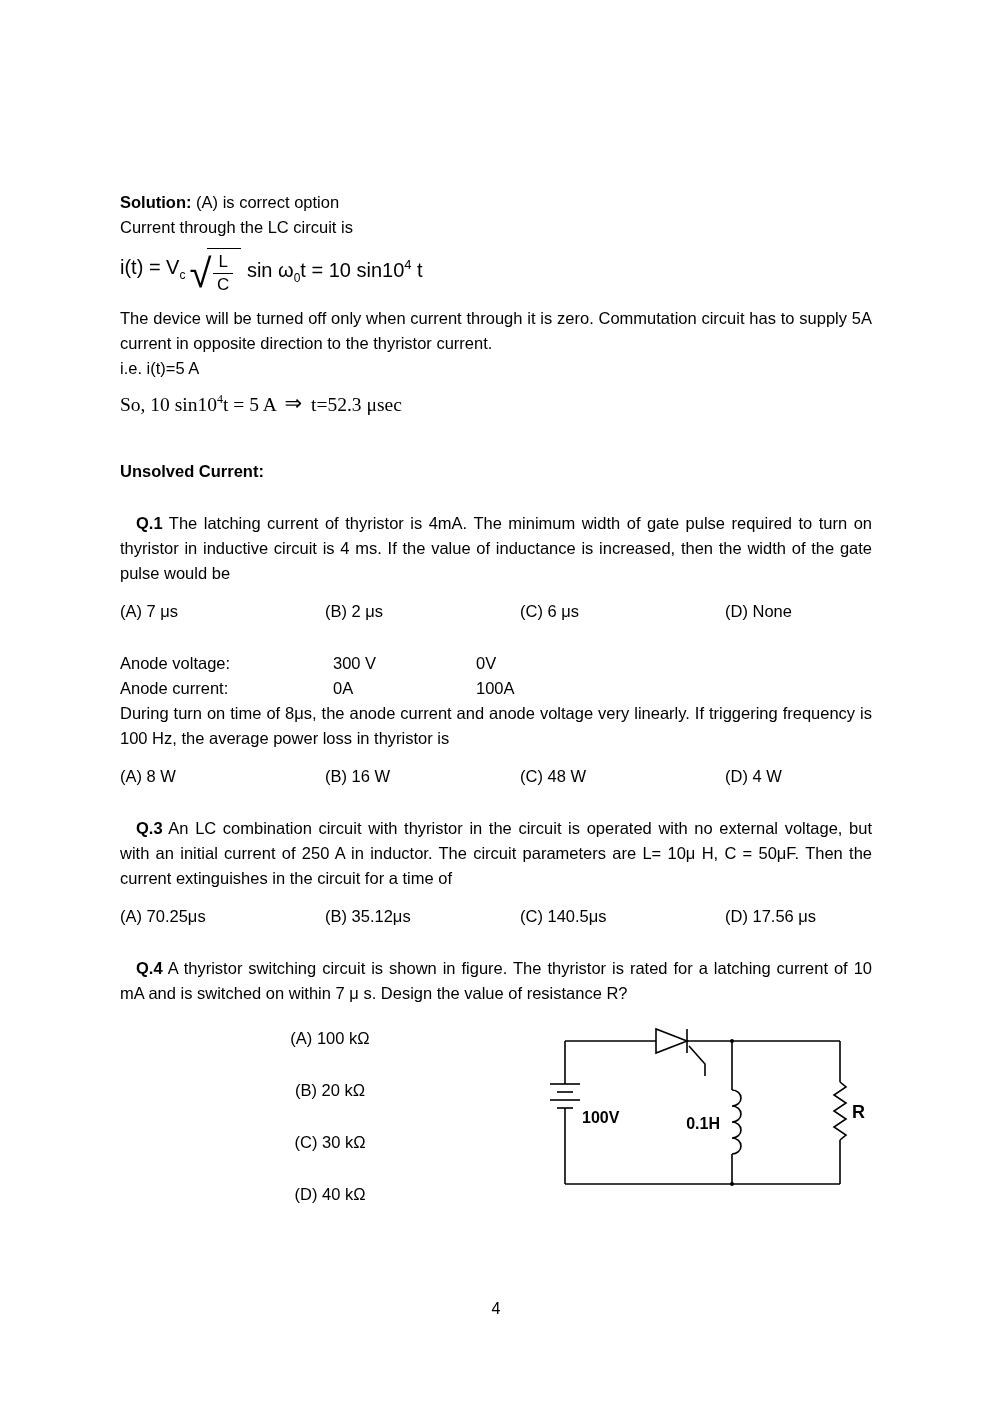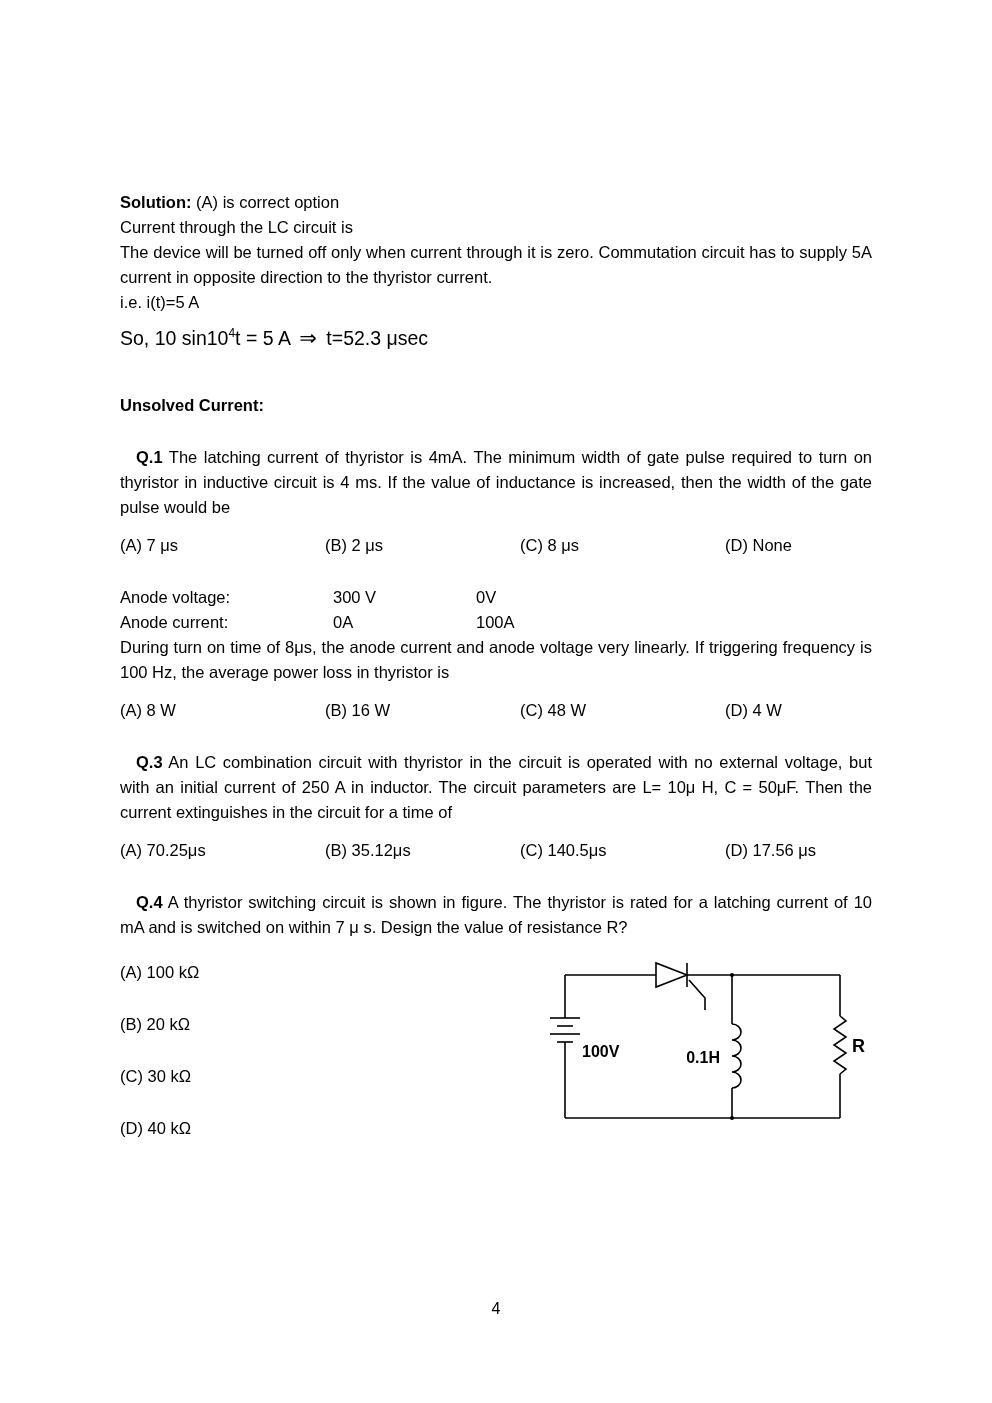--- a/index.html
+++ b/index.html
@@ -22,65 +22,68 @@
   .fpart { vertical-align:middle; }
   .fpart sub { font-size:12px; }
   .fpart sup { font-size:13px; }
   .sqrt-sign { display:inline-block; vertical-align:middle; font-size:40px; line-height:0.9; font-weight:400; margin:0 -4px 0 4px; position:relative; top:1px; }
   .radicand { display:inline-block; vertical-align:middle; border-top:1.6px solid #000; padding:3px 8px 0 6px; }
   .frac { display:inline-block; text-align:center; font-size:17px; line-height:1.15; }
   .fnum { display:block; border-bottom:1.4px solid #000; padding:0 5px 1px 5px; }
   .fden { display:block; padding-top:1px; }
   .gap-l { margin-left:6px; }
 
-  .so-line { font-size:19.5px; line-height:30px; margin-top:3px; }
+  .so-line { font-size:19.5px; line-height:30px; margin-top:3px;font-family:Liberation Serif, serif; }
   .so-line sup { font-size:12px; }
   .arrow { font-size:21px; padding:0 4px; }
 
   .unsolved { margin-top:40px; font-weight:bold; }
 
   .question { margin-top:27px; }
   .qnum { font-weight:bold;margin-left:16px; }
 
   .options { display:grid; grid-template-columns:205px 195px 205px auto; margin-top:13px; }
 
   .data-table .trow { display:grid; grid-template-columns:185px 115px auto;gap:28px; }
 
   .q4-flex { display:flex; align-items:flex-start; margin-top:20px; }
   .q4-opts { flex:0 0 420px; }
-  .q4-opts p { margin:0 0 27px 0; }
+  .q4-opts p { margin:0 0 27px 0;text-align:center; }
   .circuit-wrap { flex:1; }
   .circuit { display:block; margin-top:0; }
   .circuit path, .circuit polyline { fill:none; stroke:#000; stroke-width:1.6; }
   .circuit polygon { fill:#fff; stroke:#000; stroke-width:1.6; }
   .circuit text { fill:#000; font-family:"Liberation Sans", sans-serif; font-weight:bold; }
 
   .page-number { position:absolute; left:0; right:0; top:1296px; text-align:center; font-size:16px; }
 </style>
 </head>
 <body>
 
 <div class="page">
 
   <p class="just"><b>Solution:</b><span> (A) is correct option</span></p>
   <p>Current through the LC circuit is</p>
 
+  <div class="formula">
+    <span class="fpart"><span>i(t) = V</span><sub>c</sub></span><span class="sqrt-sign">√</span><span class="radicand"><span class="frac"><span class="fnum">L</span><span class="fden">C</span></span></span><span class="fpart gap-l"><span>sin ω</span><sub>0</sub><span>t = 10 sin10</span><sup>4</sup><span> t</span></span>
+  </div>
 
   <p class="just">The device will be turned off only when current through it is zero. Commutation circuit has to supply 5A current in opposite direction to the thyristor current.</p>
   <p>i.e. i(t)=5 A</p>
   <p class="so-line"><span>So, 10 sin10</span><sup>4</sup><span>t = 5 A  </span><span class="arrow">⇒</span><span> t=52.3 μsec</span></p>
 
   <p class="unsolved">Unsolved Current:</p>
 
   <div class="question">
     <p class="just"><span class="qnum">Q.1</span> <span>The latching current of thyristor is 4mA.  The minimum width of gate pulse required to turn on thyristor in inductive circuit is 4 ms.  If the value of inductance is increased, then the width of the gate pulse would be</span></p>
     <div class="options">
       <span class="opt">(A) 7 μs</span>
       <span class="opt">(B) 2 μs</span>
-      <span class="opt">(C) 8 μs</span>
+      <span class="opt">(C) 6 μs</span>
       <span class="opt">(D) None</span>
     </div>
   </div>
 
   <div class="question">
     <div class="data-table">
       <div class="trow">
         <span>Anode voltage:</span>
         <span>300 V</span>
         <span>0V</span>

